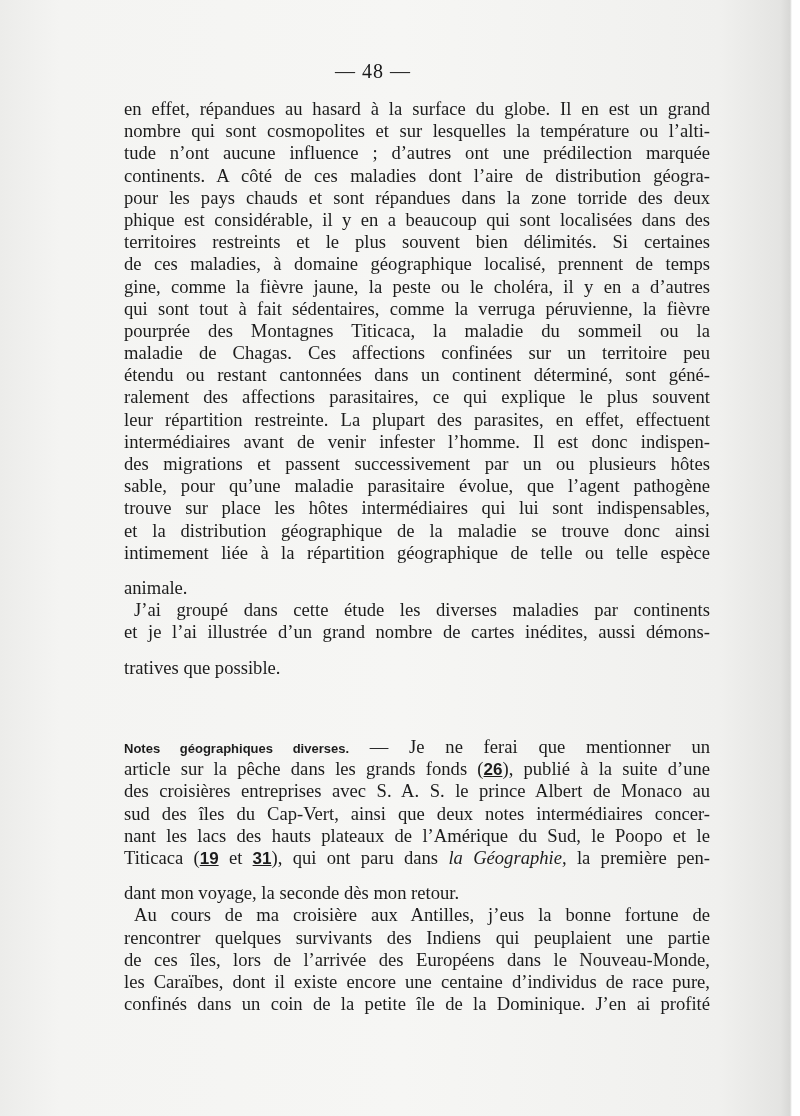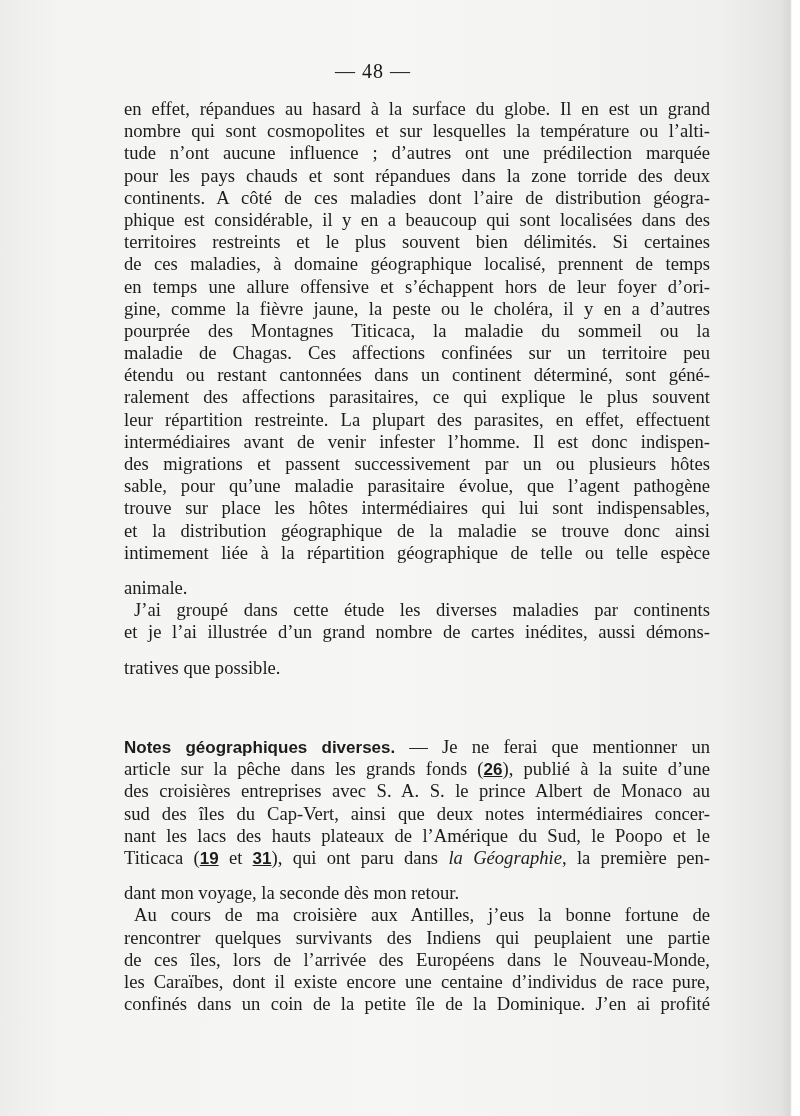--- a/index.html
+++ b/index.html
@@ -37,45 +37,45 @@
     .line {
       height: 22.2px;
       line-height: 22.2px;
       white-space: nowrap;
       text-align: justify;
       text-align-last: justify;
       overflow: visible;
     }
     .line.last { text-align-last: left; margin-top: 13px; }
     .line.indent { padding-left: 10px; }
-    .b { font-family: "Liberation Sans", "DejaVu Sans", sans-serif; font-weight: bold; font-size: 17px; }
+    .b { font-family: "Liberation Sans", "DejaVu Sans", sans-serif; font-weight: bold; font-size: 13px; }
     .num { font-family: "Liberation Sans", "DejaVu Sans", sans-serif; font-weight: bold; font-size: 17px; text-decoration: underline; }
     .i { font-style: italic; }
     #block1 { top: 98px; }
     #block2 { top: 736px; }
   </style>
 </head>
 <body>
 
 <div class="page">
 
   <div class="page-number">— 48 —</div>
 
   <div class="text-block" id="block1">
     <div>
       <div class="line">en effet, répandues au hasard à la surface du globe. Il en est un grand</div>
       <div class="line">nombre qui sont cosmopolites et sur lesquelles la température ou l’alti-</div>
       <div class="line">tude n’ont aucune influence ; d’autres ont une prédilection marquée</div>
+      <div class="line">continents. A côté de ces maladies dont l’aire de distribution géogra-</div>
       <div class="line">pour les pays chauds et sont répandues dans la zone torride des deux</div>
-      <div class="line">continents. A côté de ces maladies dont l’aire de distribution géogra-</div>
       <div class="line">phique est considérable, il y en a beaucoup qui sont localisées dans des</div>
       <div class="line">territoires restreints et le plus souvent bien délimités. Si certaines</div>
       <div class="line">de ces maladies, à domaine géographique localisé, prennent de temps</div>
-      <div class="line">en temps une allure offensive et s’échappent hors de leur foyer d’ori-</div>
       <div class="line">gine, comme la fièvre jaune, la peste ou le choléra, il y en a d’autres</div>
+      <div class="line">qui sont tout à fait sédentaires, comme la verruga péruvienne, la fièvre</div>
       <div class="line">pourprée des Montagnes Titicaca, la maladie du sommeil ou la</div>
       <div class="line">maladie de Chagas. Ces affections confinées sur un territoire peu</div>
       <div class="line">étendu ou restant cantonnées dans un continent déterminé, sont géné-</div>
       <div class="line">ralement des affections parasitaires, ce qui explique le plus souvent</div>
       <div class="line">leur répartition restreinte. La plupart des parasites, en effet, effectuent</div>
       <div class="line">intermédiaires avant de venir infester l’homme. Il est donc indispen-</div>
       <div class="line">des migrations et passent successivement par un ou plusieurs hôtes</div>
       <div class="line">sable, pour qu’une maladie parasitaire évolue, que l’agent pathogène</div>
       <div class="line">trouve sur place les hôtes intermédiaires qui lui sont indispensables,</div>
       <div class="line">et la distribution géographique de la maladie se trouve donc ainsi</div>

